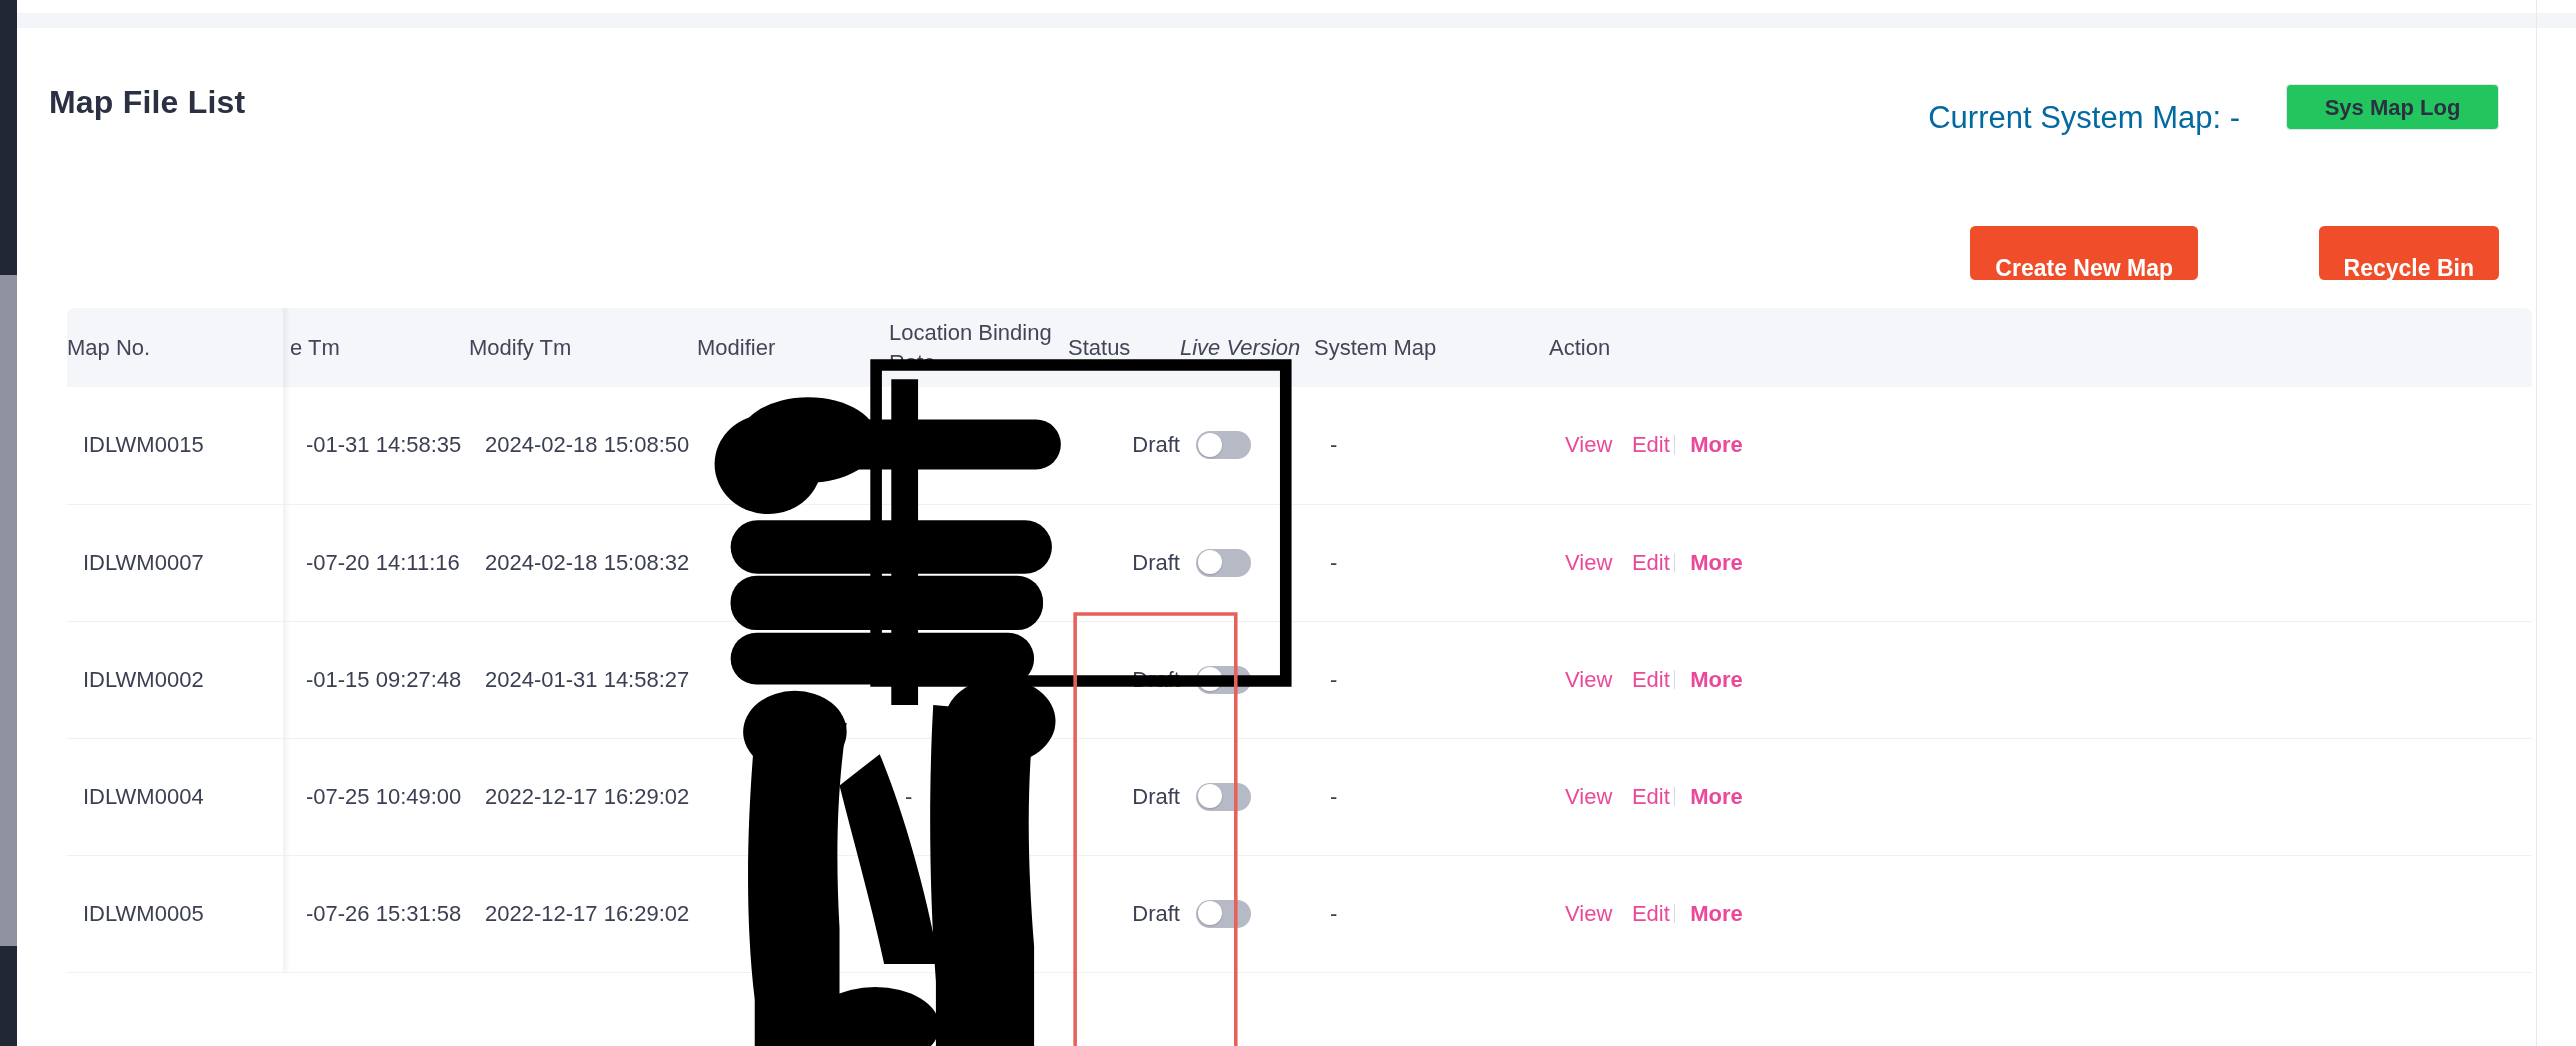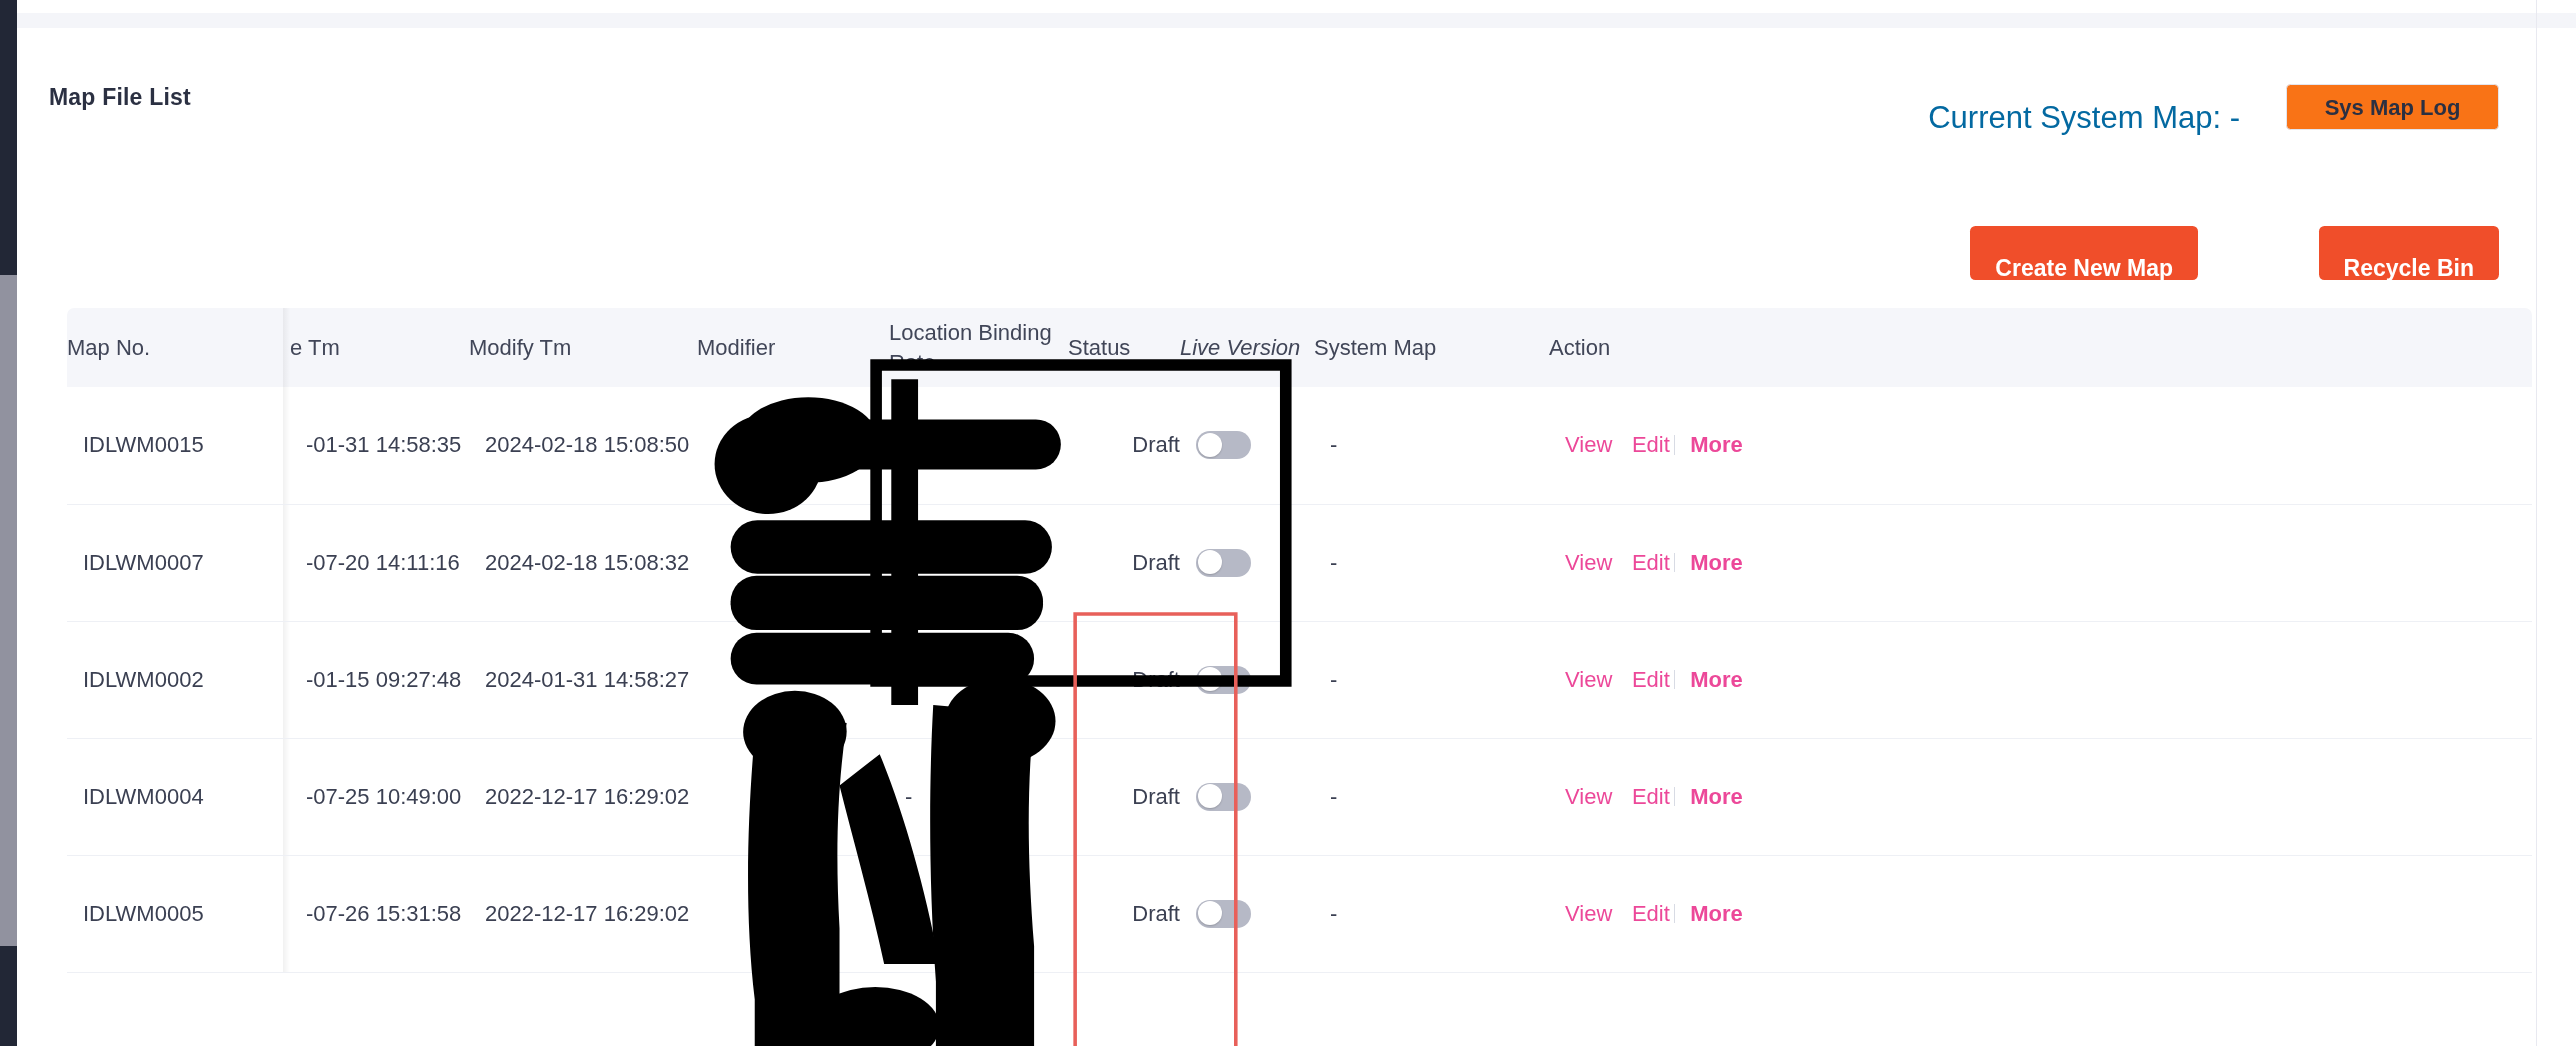--- a/index.html
+++ b/index.html
@@ -54,42 +54,42 @@
     position: absolute;
     left: 17px; top: 29px;
     width: 2519px;
     height: 1018px;
     background: #ffffff;
   }
 
   .page-title {
     position: absolute;
     left: 32px; top: 55px;
-    font-size: 23px;
+    font-size: 32px;
     font-weight: bold;
     color: #2b3042;
     letter-spacing: 0.2px;
   }
 
   .sysmap-label {
     position: absolute;
     right: 296px; top: 71px;
     font-size: 31px;
     color: #0369a1;
     white-space: nowrap;
     text-align: right;
   }
 
   .sysmap-log-btn {
     position: absolute;
     right: 37px; top: 55px;
     width: 213px; height: 46px;
     border: 0.9px solid #e3e5ee;
     border-radius: 4.5px;
-    background: #f97316;
+    background: #22c55e;
     font-size: 22px;
     font-weight: bold;
     color: #2b3042;
     font-family: "Liberation Sans", sans-serif;
     cursor: pointer;
     line-height: 45px;
     text-align: center;
     padding: 0;
   }
 

